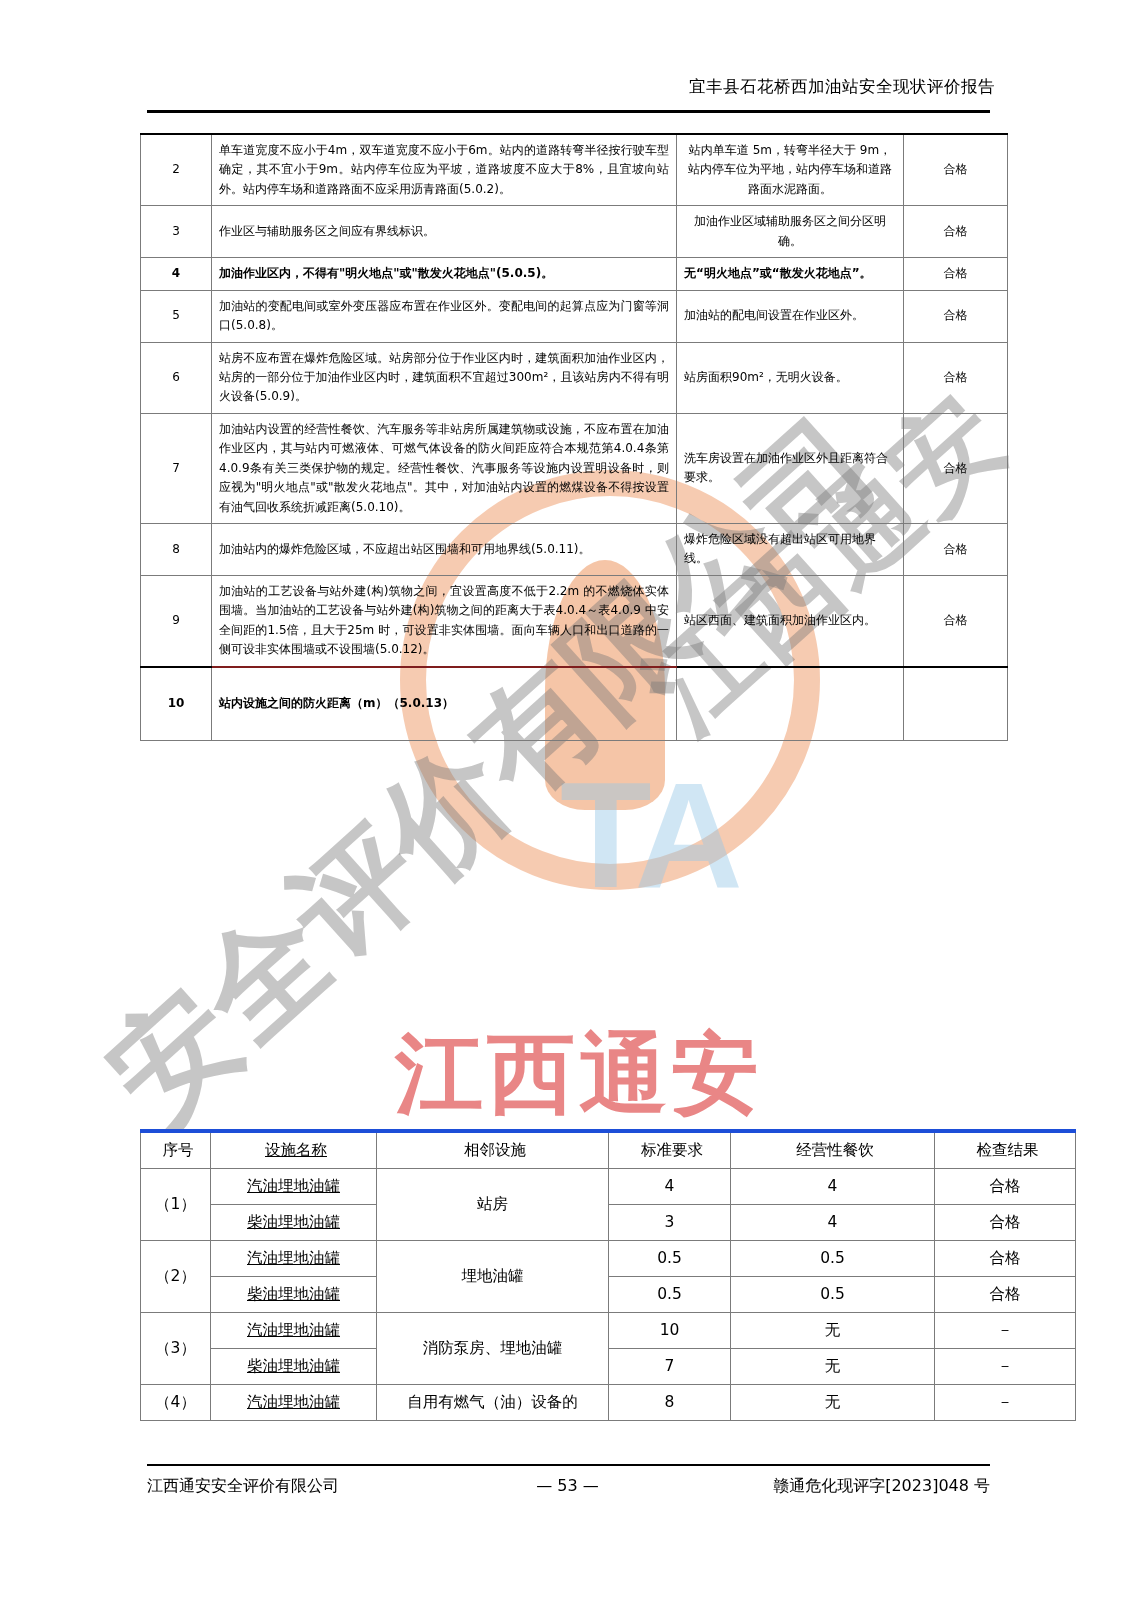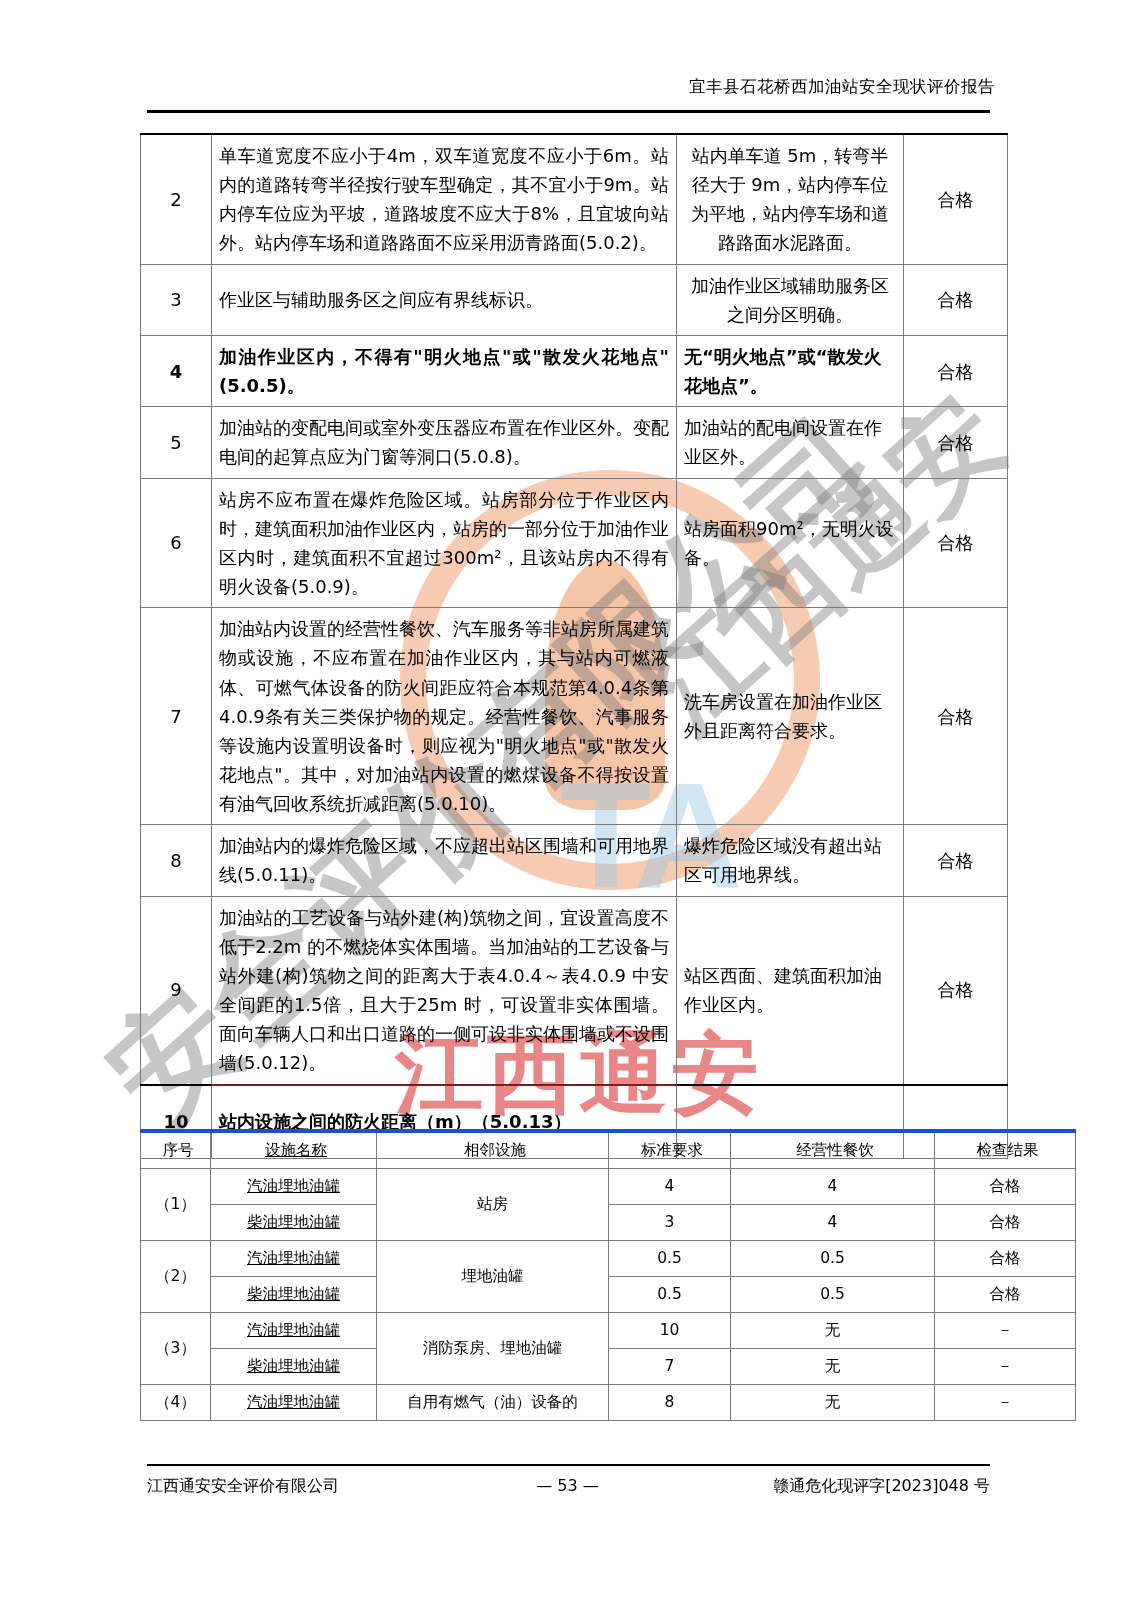--- a/index.html
+++ b/index.html
@@ -129,21 +129,21 @@
     width: 851px;
     border-collapse: collapse;
     table-layout: fixed;
     background: transparent;
   }
   #main-table td {
     border: 1px solid #7b7b7b;
     vertical-align: middle;
     padding: 6px 7px;
     font-family: "DejaVu Sans", "Liberation Sans", sans-serif;
-    font-size: 18px;
+    font-size: 12px;
     line-height: 1.62;
     background: transparent;
   }
   #main-table tr.top-row td { border-top: 2.5px solid #000; }
   .c-no   { width: 56px;  text-align: center; font-size: 16px; }
   .c-req  { width: 450px; text-align: justify; text-justify: inter-ideograph; }
   .c-rec  { width: 212px; text-align: center; }
   .c-res  { width: 89px;  text-align: center; }
   .bold-row td { font-weight: bold; }
   .rec-left { text-align: left; }

